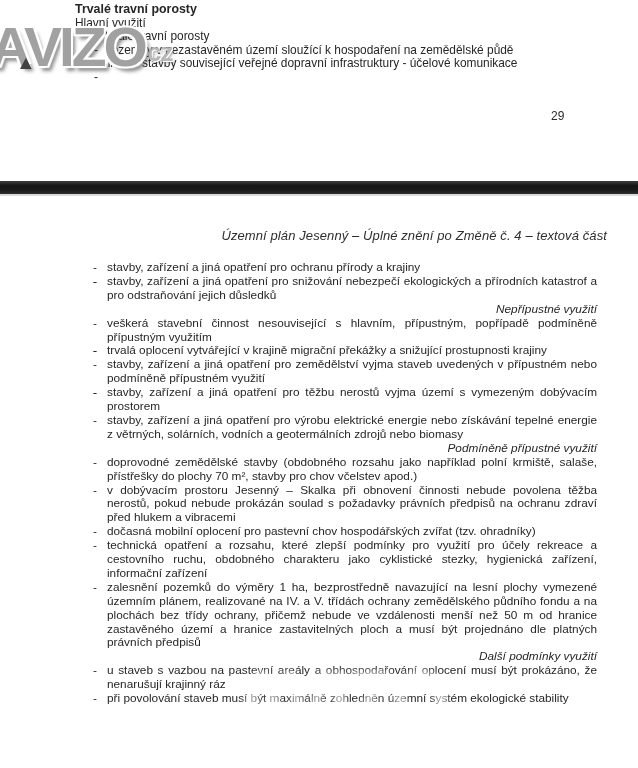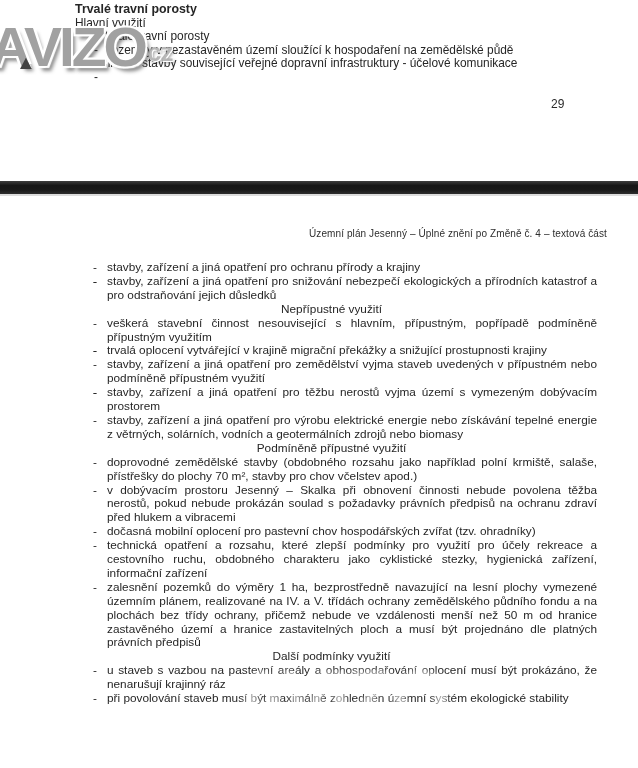--- a/index.html
+++ b/index.html
@@ -13,40 +13,40 @@
   
   .page1{
     position:absolute;top:3px;left:75px;width:545px;
     font-size:11.9px;line-height:13.6px;
   }
   .p1-heading{font-weight:bold;font-size:12.4px;}
   .section-label{}
   .bullet-item{position:relative;padding-left:30px;}
   .bullet-item .dash{position:absolute;left:19px;top:0;}
   .page-number{
-    position:absolute;top:97px;left:551px;font-size:12px;color:#2b2b2b;
+    position:absolute;top:109px;left:551px;font-size:12px;color:#2b2b2b;
   }
 
   
   .separator{
     position:absolute;top:181px;left:0;width:638px;height:13px;
     background:linear-gradient(180deg,#3d3d3d 0%,#161616 35%,#191919 70%,#2e2e2e 100%);
     border-bottom:2px solid #dcdcdc;
   }
 
   
   .p2-header{
     position:absolute;top:228px;right:31px;
-    font-size:10px;color:#2e2e2e;letter-spacing:.1px;
+    font-size:13px;font-style:italic;color:#2e2e2e;letter-spacing:.1px;
   }
   .page2{
     position:absolute;top:261px;left:66px;width:531px;
     font-size:11.8px;line-height:13.9px;text-align:justify;
   }
-  .page2 .section-label{text-align:center;}
+  .page2 .section-label{text-align:right;font-style:italic;}
   .page2 .bullet-item{padding-left:41px;}
   .page2 .bullet-item .dash{left:27px;}
 
   
   .wm1{
     position:absolute;top:18px;left:-10px;z-index:5;pointer-events:none;
     font-weight:bold;font-size:57px;line-height:58px;letter-spacing:-3px;
     color:rgba(148,148,148,.88);
     text-shadow:-2px -2px 0 #fff,2px -2px 0 #fff,-2px 2px 0 #fff,2px 2px 1px #fff,
                 4px 5px 4px rgba(50,50,50,.55);

